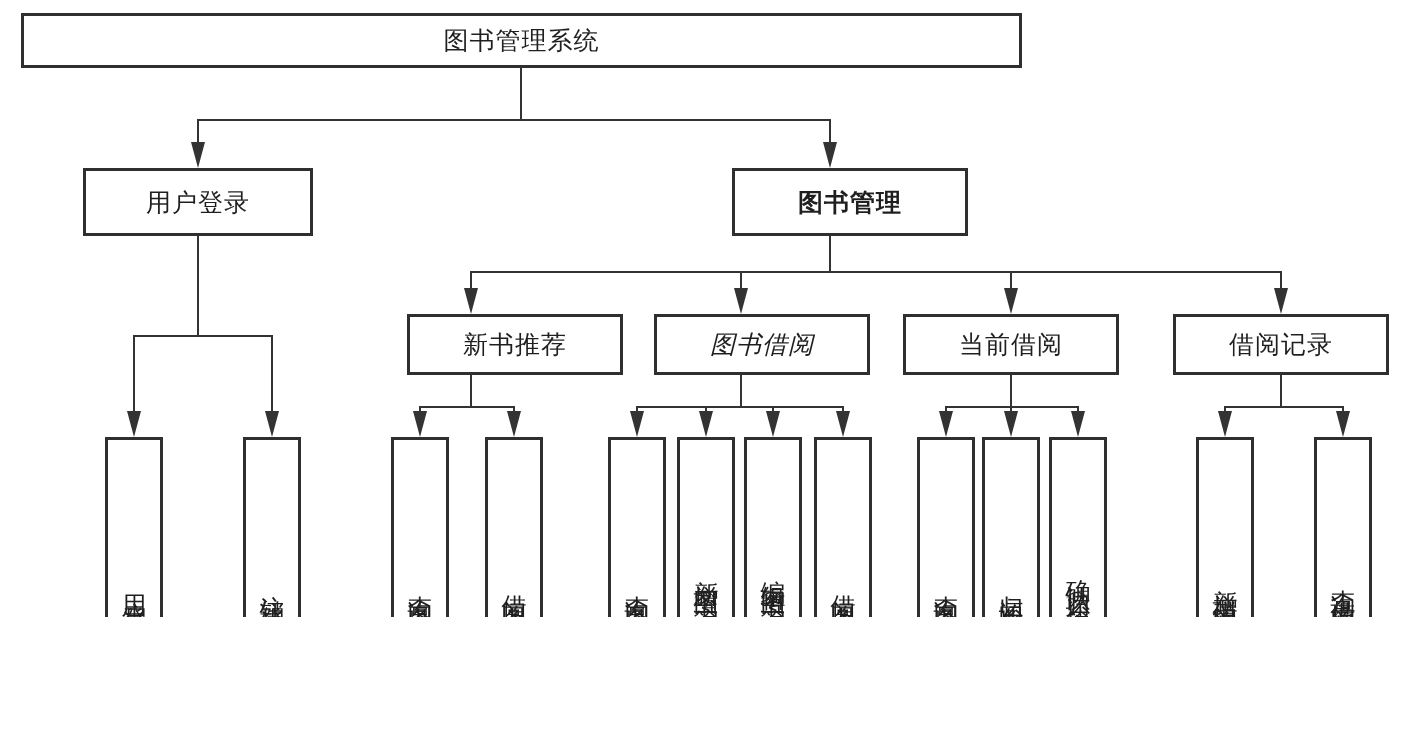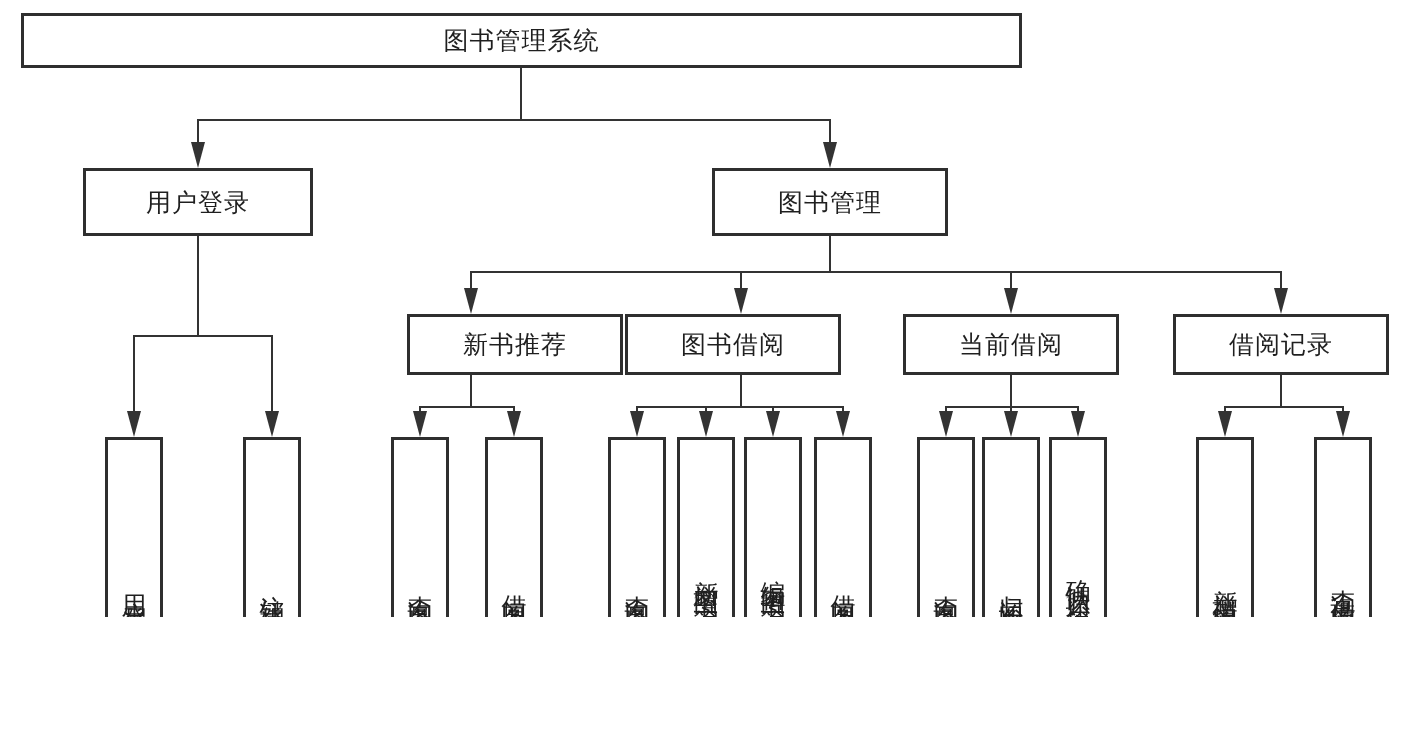--- a/index.html
+++ b/index.html
@@ -75,21 +75,21 @@
   <div class="vl" style="left:520px; top:68px;  height:53px;"></div>
   <div class="hl" style="left:197px; top:119px; width:634px;"></div>
   <div class="vl" style="left:197px; top:119px; height:24px;"></div>
   <div class="ar" style="left:191px; top:142px;"></div>
   <div class="vl" style="left:829px; top:119px; height:24px;"></div>
   <div class="ar" style="left:823px; top:142px;"></div>
 
   <div class="box lvl2" style="left:83px; width:230px;">
     <span>用户登录</span>
   </div>
-  <div class="box lvl2" style="left:712px; width:236px;">
+  <div class="box lvl2" style="left:732px; width:236px;font-weight:bold;">
     <span>图书管理</span>
   </div>
 
   <div class="vl" style="left:197px; top:236px; height:101px;"></div>
   <div class="hl" style="left:133px; top:335px; width:140px;"></div>
   <div class="vl" style="left:133px; top:335px; height:77px;"></div>
   <div class="ar" style="left:127px; top:411px;"></div>
   <div class="vl" style="left:271px; top:335px; height:77px;"></div>
   <div class="ar" style="left:265px; top:411px;"></div>
 
@@ -100,21 +100,21 @@
   <div class="vl" style="left:740px;  top:271px; height:18px;"></div>
   <div class="ar" style="left:734px;  top:288px;"></div>
   <div class="vl" style="left:1010px; top:271px; height:18px;"></div>
   <div class="ar" style="left:1004px; top:288px;"></div>
   <div class="vl" style="left:1280px; top:271px; height:18px;"></div>
   <div class="ar" style="left:1274px; top:288px;"></div>
 
   <div class="box lvl3" style="left:363px;margin-left:44px;">
     <span>新书推荐</span>
   </div>
-  <div class="box lvl3" style="left:625px;">
+  <div class="box lvl3" style="left:654px;font-style:italic;">
     <span>图书借阅</span>
   </div>
   <div class="box lvl3" style="left:1173px;">
     <span>借阅记录</span>
   </div>
   <div class="box lvl3" style="left:903px;">
     <span>当前借阅</span>
   </div>
 
   <div class="vl" style="left:470px; top:375px; height:33px;"></div>

